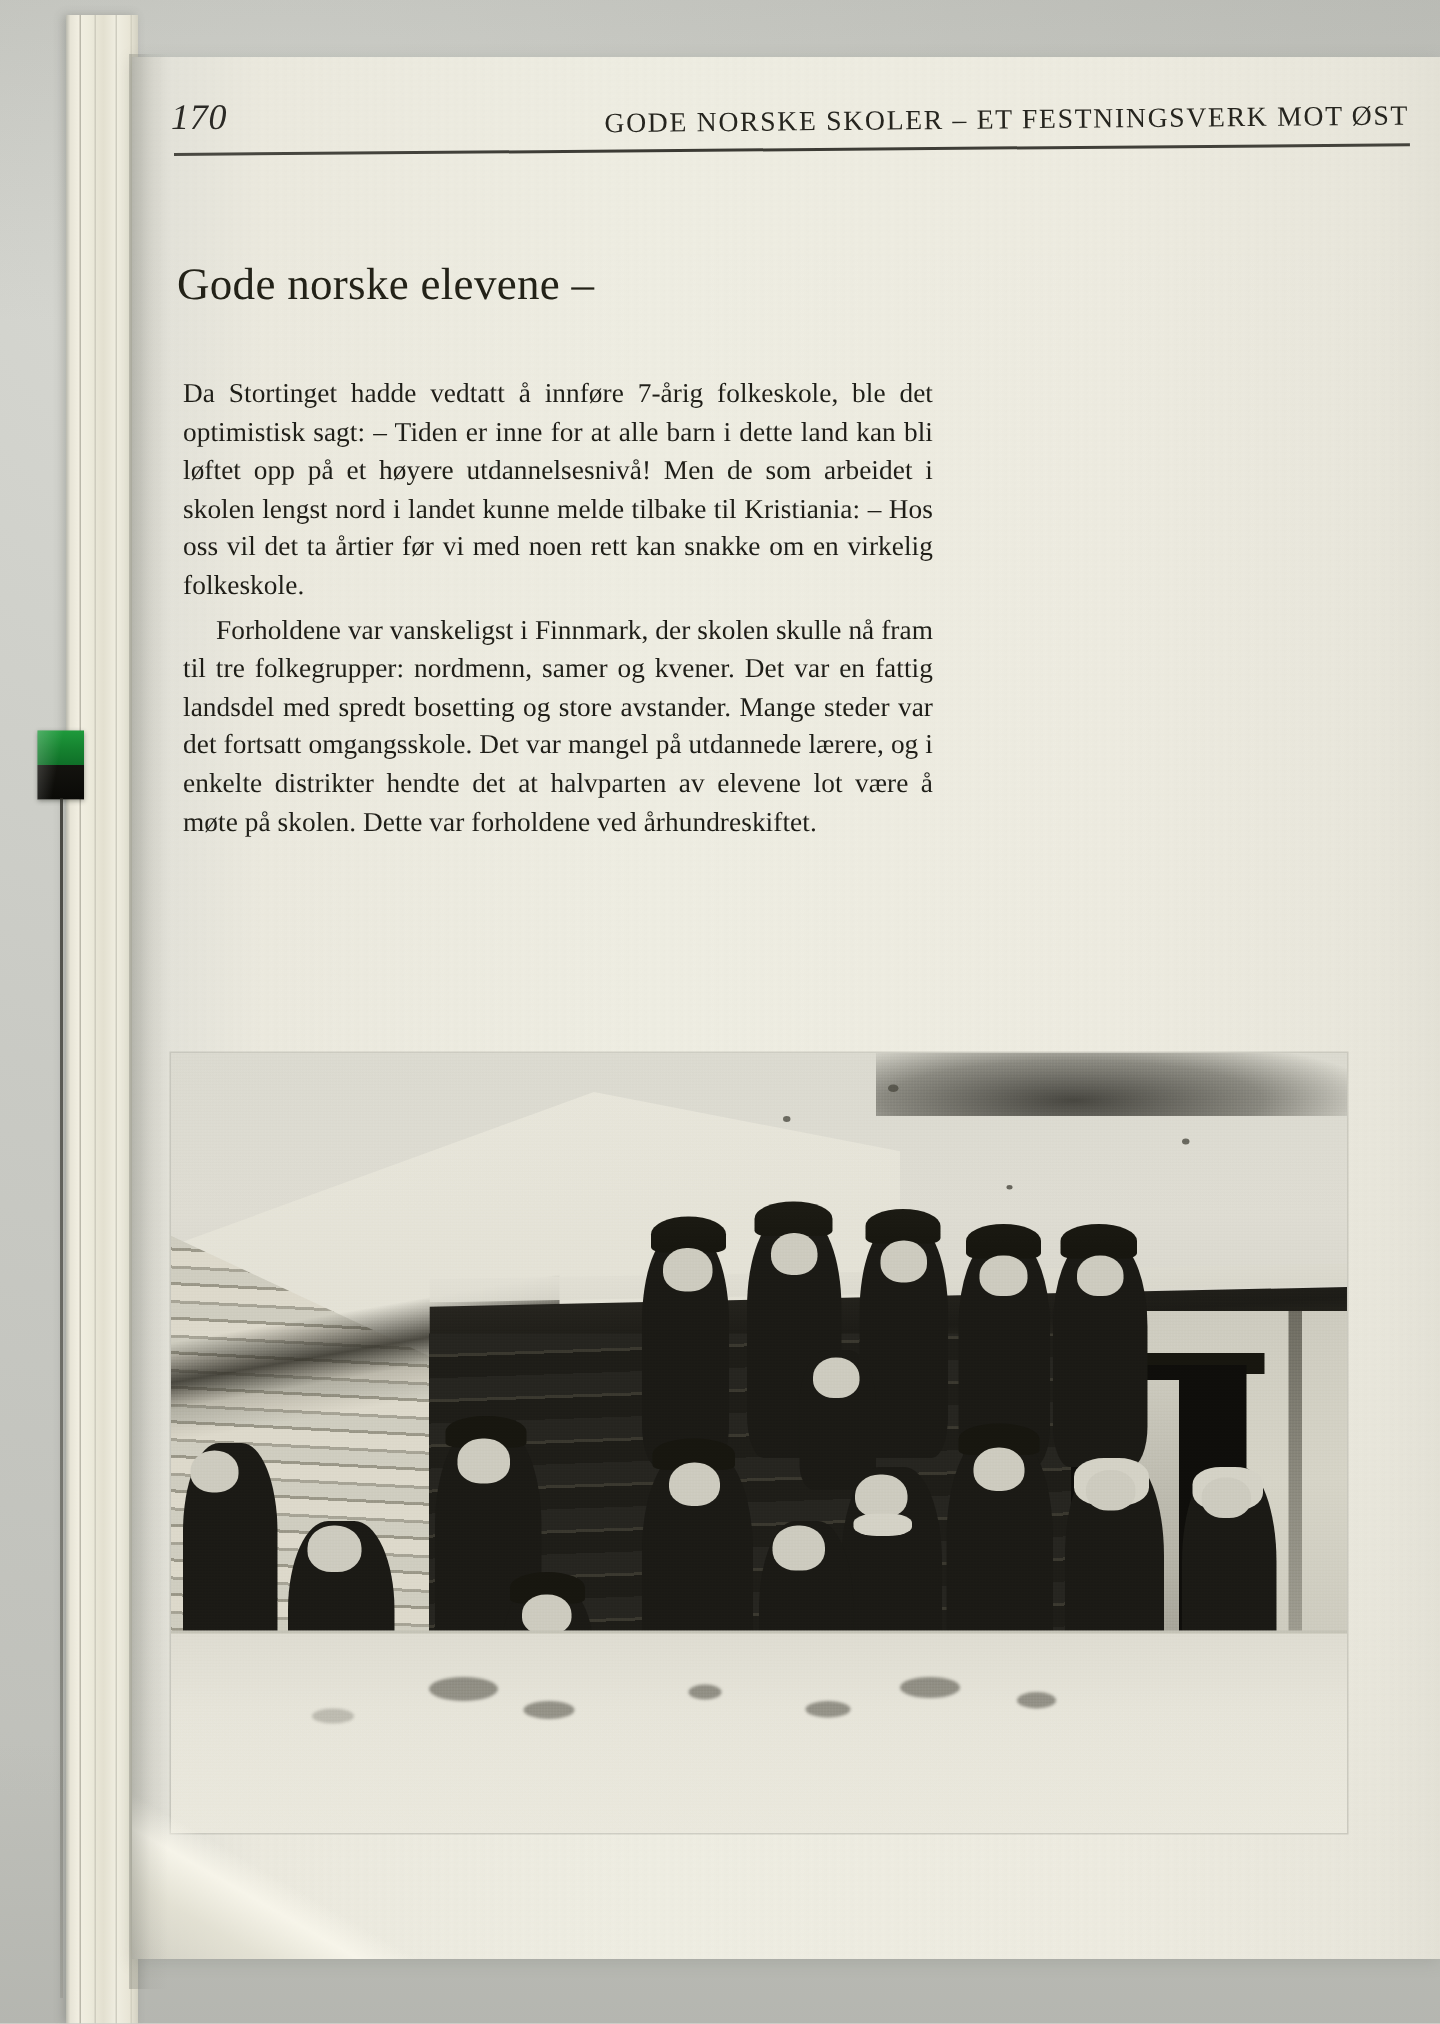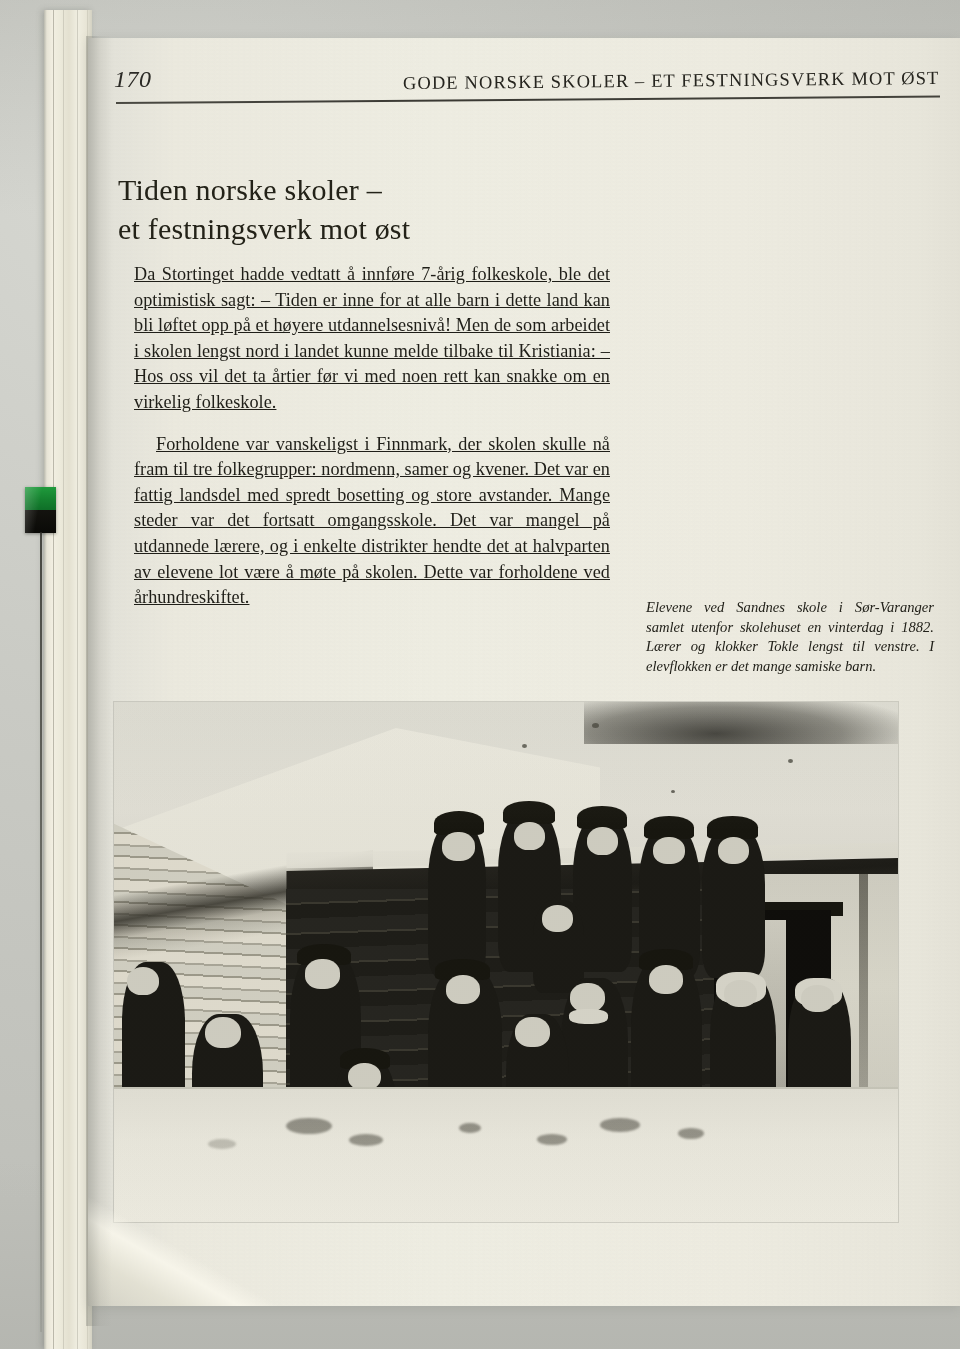--- a/index.html
+++ b/index.html
@@ -151,21 +151,21 @@
     left: 30px;
     top: 208px;
     width: 508px;
     font-size: 18.2px;
     line-height: 25.6px;
     color: #1f1e18;
     text-align: justify;
     text-justify: inter-word;
     letter-spacing: 0.05px;
   }
-  .body-col p { margin: 16px; text-decoration: underline; }
+  .body-col p { margin: 4px; }
   .body-col p.indent { text-indent: 22px; }
 
   
   .caption {
     position: absolute;
     left: 558px;
     top: 560px;
     width: 288px;
     font-size: 14.6px;
     line-height: 19.6px;
@@ -387,30 +387,28 @@
 
   <div class="page-grain"></div>
 
   <div class="running-head">
     <div class="folio">170</div>
     <div class="head-title">GODE NORSKE SKOLER – ET FESTNINGSVERK MOT ØST</div>
   </div>
   <div class="head-rule"></div>
 
   <h1 class="article-title">
-    <span>Tiden norske skoler –</span>
-    <span class="line2">et festningsverk mot øst</span>
+    <span>Gode norske elevene –</span>
   </h1>
 
   <div class="body-col">
     <p>Da Stortinget hadde vedtatt å innføre 7-årig folkeskole, ble det optimistisk sagt: – Tiden er inne for at alle barn i dette land kan bli løftet opp på et høyere utdannelsesnivå! Men de som arbeidet i skolen lengst nord i landet kunne melde tilbake til Kristiania: – Hos oss vil det ta årtier før vi med noen rett kan snakke om en virkelig folkeskole.</p>
     <p class="indent">Forholdene var vanskeligst i Finnmark, der skolen skulle nå fram til tre folkegrupper: nordmenn, samer og kvener. Det var en fattig landsdel med spredt bosetting og store avstander. Mange steder var det fortsatt omgangsskole. Det var mangel på utdannede lærere, og i enkelte distrikter hendte det at halvparten av elevene lot være å møte på skolen. Dette var forholdene ved århundreskiftet.</p>
   </div>
 
-  <div class="caption">Elevene ved Sandnes skole i Sør-Varanger samlet utenfor skolehuset en vinterdag i 1882. Lærer og klokker Tokle lengst til venstre. I elevflokken er det mange samiske barn.</div>
 
   <div class="photo">
 
     <div class="ph sky"></div>
     <div class="ph sky-smudge"></div>
     <span class="sky-speck" style="left:52%;top:8%;width:5px;height:4px;"></span>
     <span class="sky-speck" style="left:61%;top:4%;width:7px;height:5px;"></span>
     <span class="sky-speck" style="left:44%;top:14%;width:3px;height:3px;"></span>
     <span class="sky-speck" style="left:71%;top:17%;width:4px;height:3px;"></span>
     <span class="sky-speck" style="left:33%;top:11%;width:3px;height:2px;"></span>

